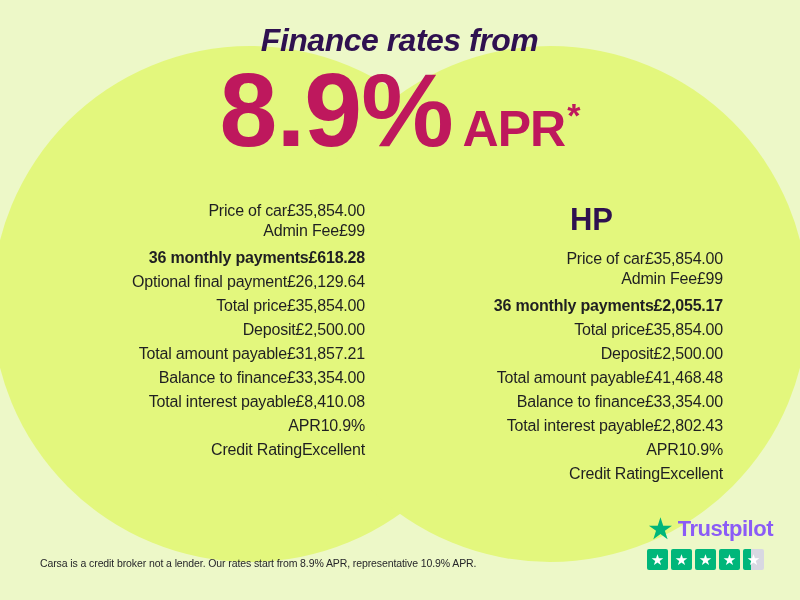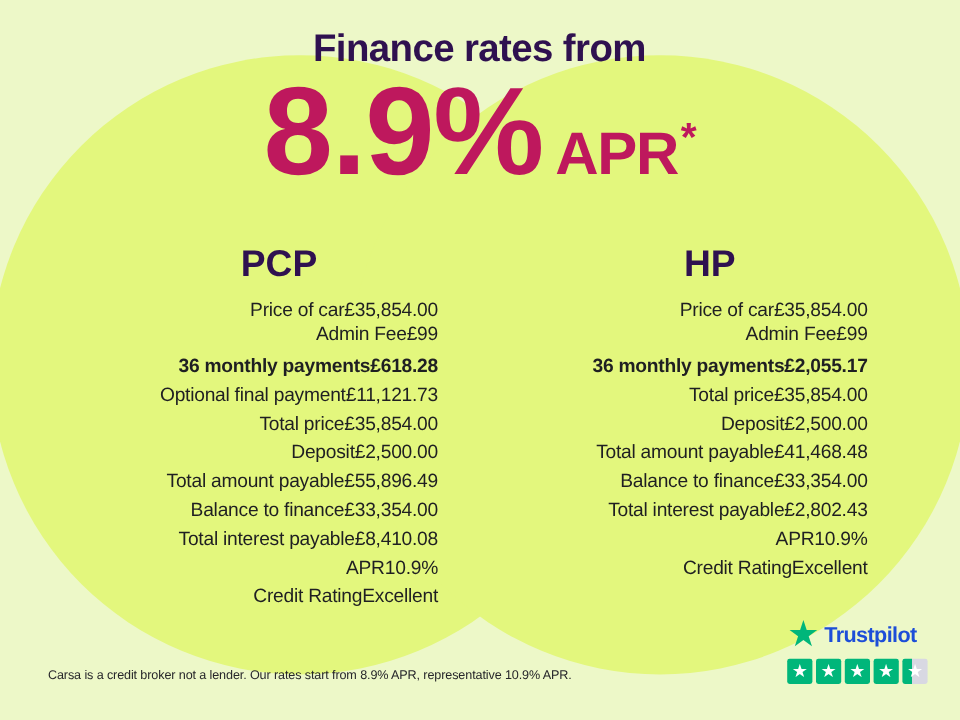--- a/index.html
+++ b/index.html
@@ -23,20 +23,21 @@
   .circle-right{left:292px;top:46px;}
 
   .title{
     position:absolute;top:22px;left:0;right:1px;
     margin:0;
     text-align:center;
     font-size:32px;line-height:36px;
     font-weight:800;
     letter-spacing:-0.5px;
     color:#2f1150;
+    font-style:italic;
   }
   .rate-row{
     position:absolute;top:58px;left:0;right:0;
     display:flex;justify-content:center;align-items:baseline;
     color:#be185d;
   }
   .rate-big{
     font-size:104px;
     font-weight:800;
     line-height:1;
@@ -90,24 +91,24 @@
   .tp{
     position:absolute;right:27px;top:514px;
     display:flex;flex-direction:column;align-items:flex-start;
   }
   .tp-logo{display:flex;align-items:center;gap:4px;}
   .tp-star-icon{
     font-size:30px;line-height:30px;
     color:#00b67a;
   }
   .tp-name{
-    font-size:18px;
+    font-size:22px;
     font-weight:700;
     letter-spacing:-0.5px;
-    color:#1d4ed8;
+    color:#8b5cf6;
   }
   .tp-rating{margin-top:5px;display:flex;gap:3px;}
   .tp-box{
     width:21px;height:21px;
     border-radius:2px;
     background:#00b67a;
     display:flex;align-items:center;justify-content:center;
   }
   .tp-box-star{
     color:#ffffff;
@@ -124,49 +125,48 @@
 
   <h1 class="title">Finance rates from</h1>
 
   <div class="rate-row">
     <span class="rate-big">8.9%</span>
     <span class="rate-apr">APR</span>
     <span class="rate-star">*</span>
   </div>
 
   <section class="col col-pcp">
-    <h2>PCP</h2>
     <div class="rows">
         <div class="row tight">
           <span class="lbl">Price of car</span>
           <span class="val">£35,854.00</span>
         </div>
         <div class="row">
           <span class="lbl">Admin Fee</span>
           <span class="val">£99</span>
         </div>
         <div class="row bold gap">
           <span class="lbl">36 monthly payments</span>
           <span class="val">£618.28</span>
         </div>
         <div class="row">
           <span class="lbl">Optional final payment</span>
-          <span class="val">£11,121.73</span>
+          <span class="val">£26,129.64</span>
         </div>
         <div class="row">
           <span class="lbl">Total price</span>
           <span class="val">£35,854.00</span>
         </div>
         <div class="row">
           <span class="lbl">Deposit</span>
           <span class="val">£2,500.00</span>
         </div>
         <div class="row">
           <span class="lbl">Total amount payable</span>
-          <span class="val">£55,896.49</span>
+          <span class="val">£31,857.21</span>
         </div>
         <div class="row">
           <span class="lbl">Balance to finance</span>
           <span class="val">£33,354.00</span>
         </div>
         <div class="row">
           <span class="lbl">Total interest payable</span>
           <span class="val">£8,410.08</span>
         </div>
         <div class="row">

